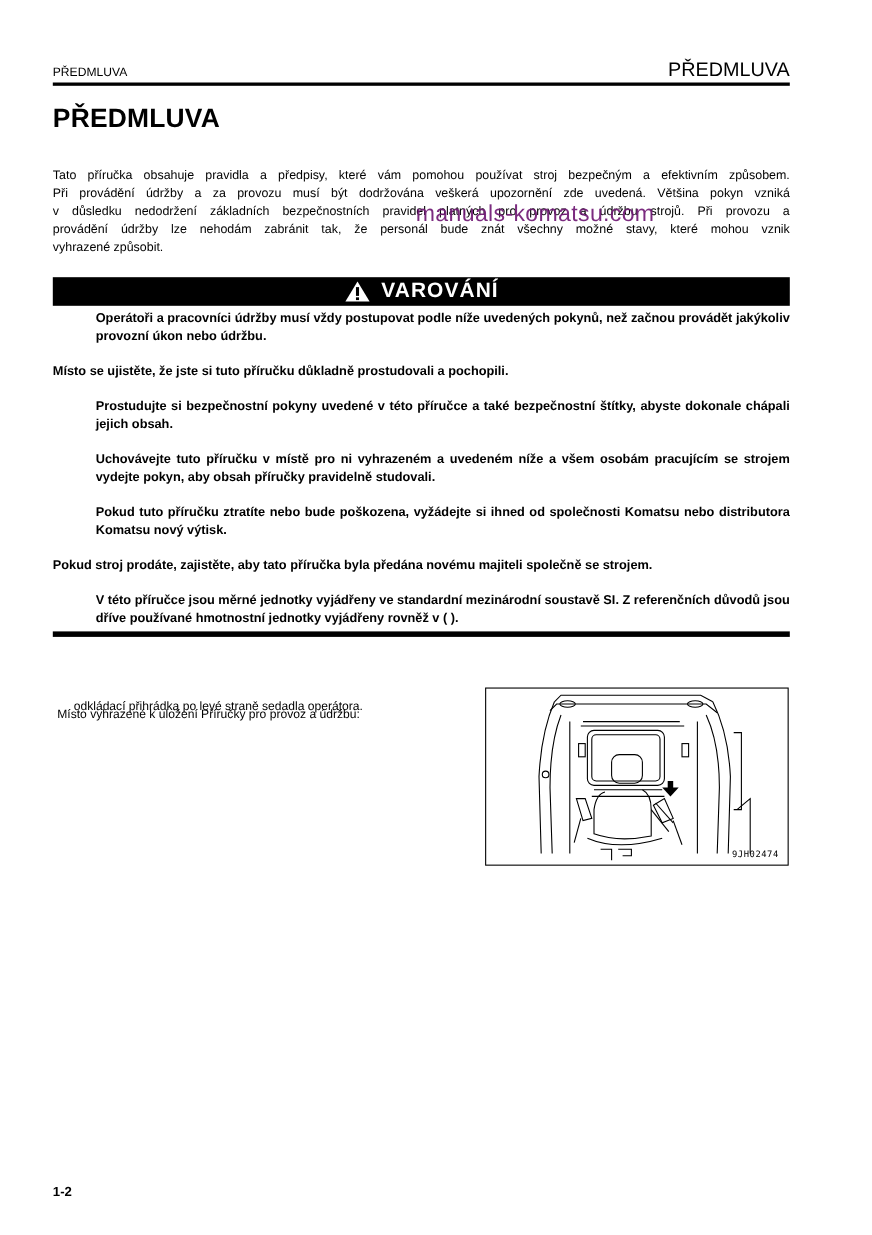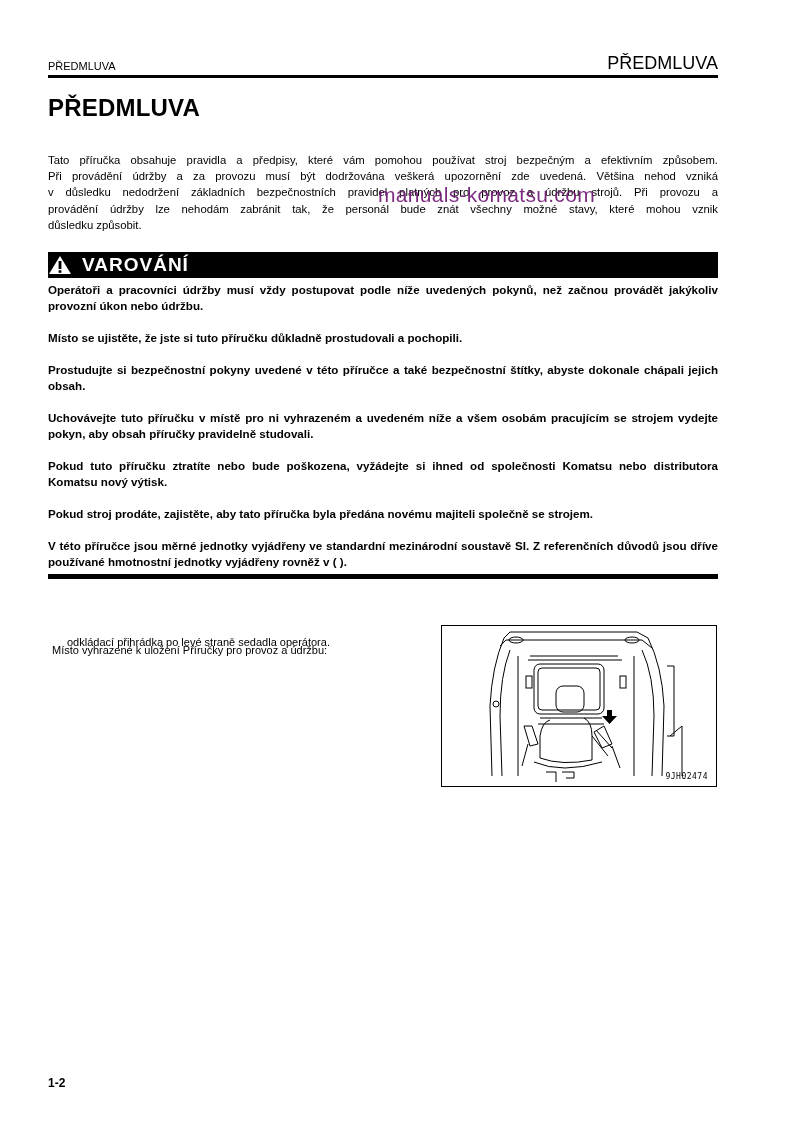--- a/index.html
+++ b/index.html
@@ -48,20 +48,21 @@
     .intro span { display: block; }
     .intro span.last { text-align-last: left; }
     .intro span.full { text-align-last: justify; }
 
     .warning-bar {
       left: 48px; top: 252px;
       width: 670px; height: 26px;
       background: #000;
       display: flex;
       align-items: center;
+      justify-content: center;
       color: #fff;
     }
     .warning-bar .tri {
       width: 24px; height: 20px;
       margin-right: 10px;
       position: relative;
     }
     .warning-title {
       font-size: 19px;
       font-weight: bold;
@@ -73,20 +74,21 @@
       width: 670px;
       font-size: 11.6px;
       font-weight: bold;
       line-height: 16px;
     }
     .warn-body p {
       margin: 0 0 16px 0;
     }
     .warn-body p.full {
       text-align: justify;
+      margin-left: 39px;
     }
 
     .bottom-rule {
       left: 48px; top: 574px;
       width: 670px; height: 5px;
       background: #000;
     }
 
     .storage-label {
       left: 52px; top: 644px;
@@ -132,24 +134,24 @@
 <body>
 
 <div class="abs running-left">PŘEDMLUVA</div>
 <div class="abs running-right">PŘEDMLUVA</div>
 <div class="abs top-rule"></div>
 
 <div class="abs page-title">PŘEDMLUVA</div>
 
 <div class="abs intro">
   <span class="full">Tato příručka obsahuje pravidla a předpisy, které vám pomohou používat stroj bezpečným a efektivním způsobem.</span>
-  <span class="full">Při provádění údržby a za provozu musí být dodržována veškerá upozornění zde uvedená. Většina nehod vzniká</span>
+  <span class="full">Při provádění údržby a za provozu musí být dodržována veškerá upozornění zde uvedená. Většina pokyn vzniká</span>
   <span class="full">v důsledku nedodržení základních bezpečnostních pravidel platných pro provoz a údržbu strojů. Při provozu a</span>
   <span class="full">provádění údržby lze nehodám zabránit tak, že personál bude znát všechny možné stavy, které mohou vznik</span>
-  <span class="last">důsledku způsobit.</span>
+  <span class="last">vyhrazené způsobit.</span>
 </div>
 
 <div class="abs watermark">manuals-komatsu.com</div>
 
 <div class="abs warning-bar">
   <span class="tri">
     <svg width="24" height="20" viewBox="0 0 24 20">
       <polygon points="12,1 23,19 1,19" fill="#ffffff"></polygon>
       <rect x="10.6" y="6" width="2.8" height="8" fill="#000000"></rect>
       <rect x="10.6" y="15.3" width="2.8" height="2.5" fill="#000000"></rect>

